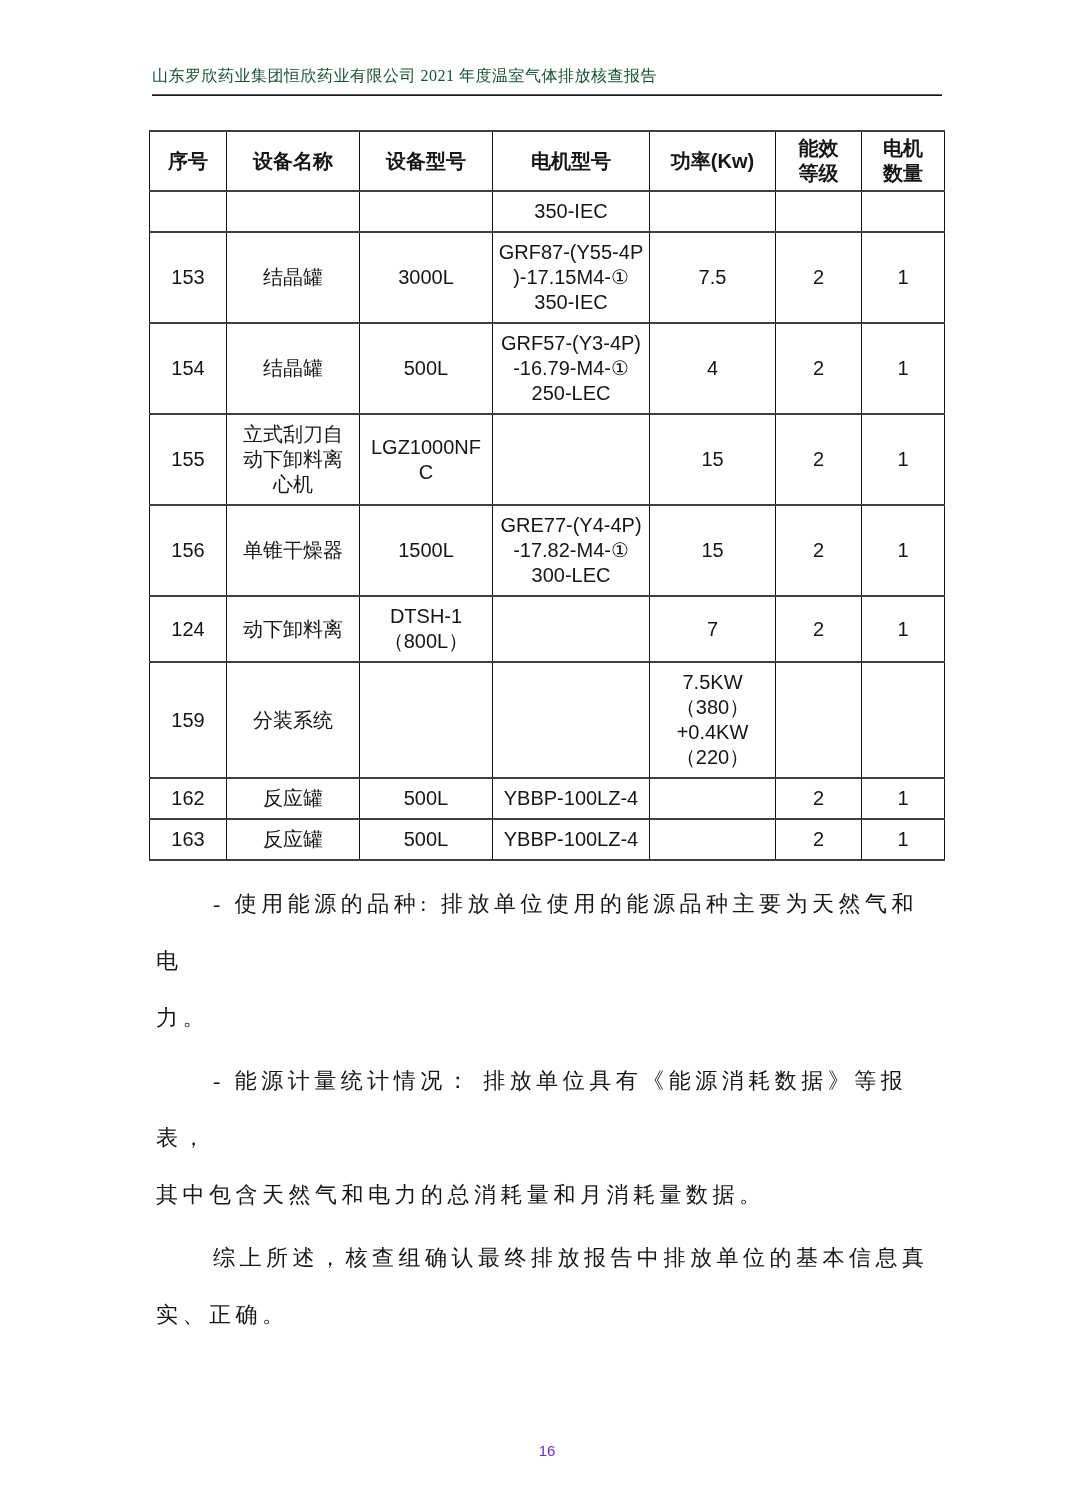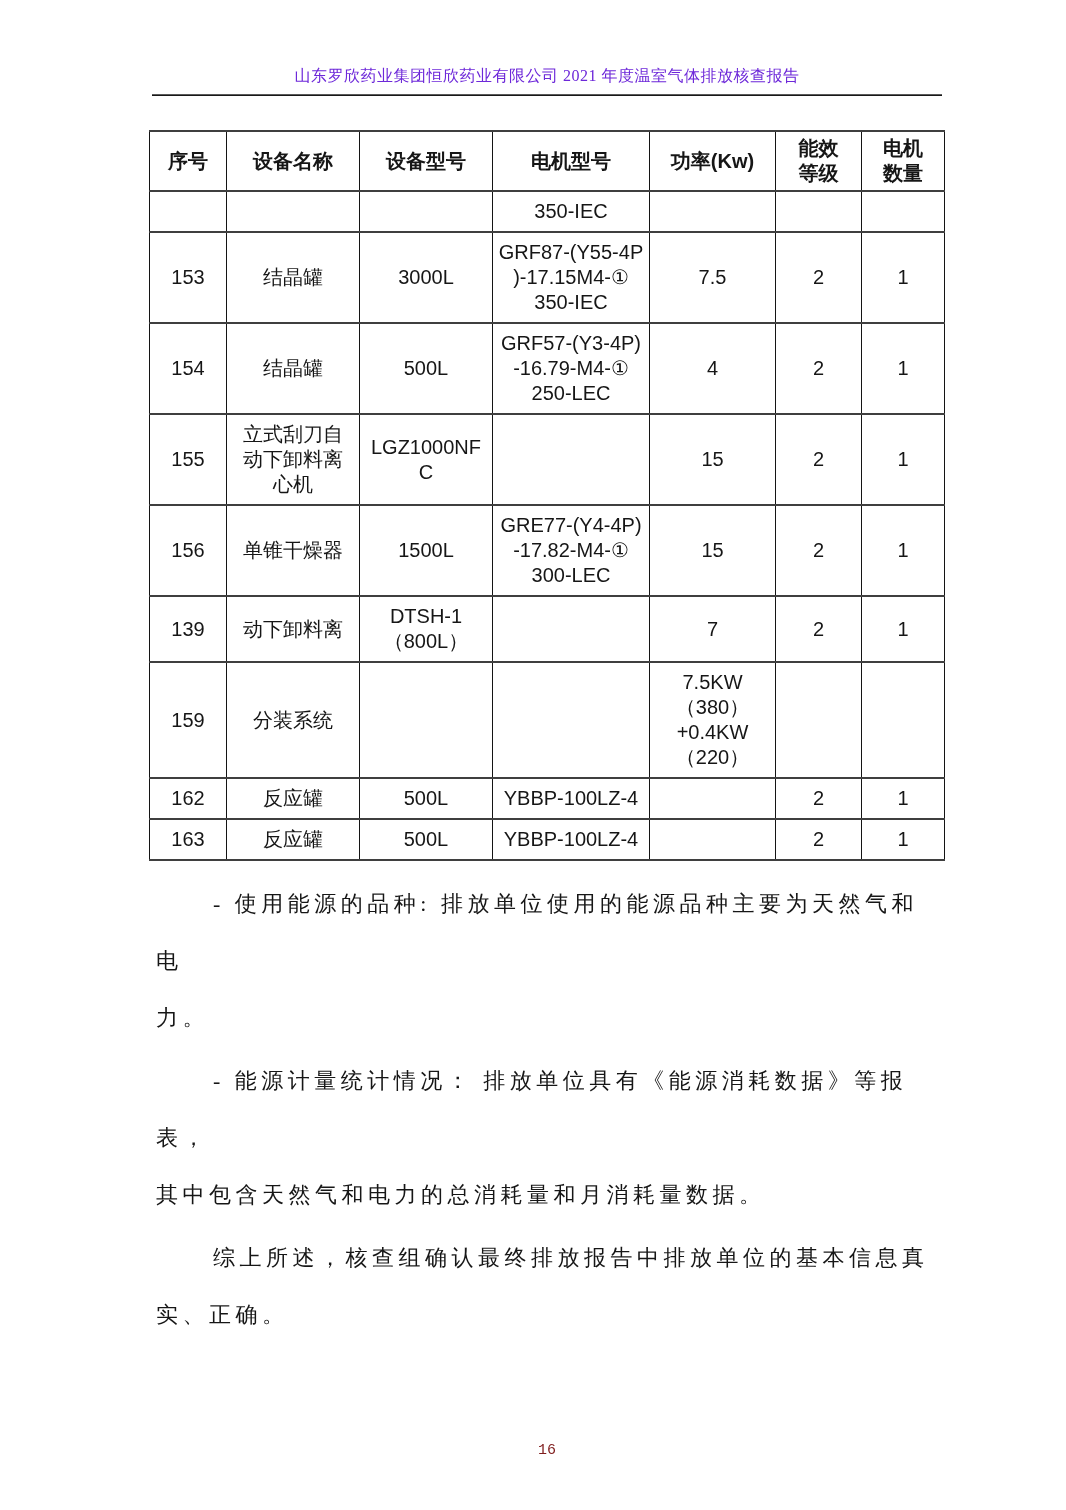--- a/index.html
+++ b/index.html
@@ -12,25 +12,25 @@
     font-family:"Liberation Sans", sans-serif;
     overflow:hidden;
   }
   
   .doc-header {
     padding-top:66px;
     margin-left:152px;
     width:790px;
   }
   .doc-header-title {
-    text-align:center;
+    text-align:left;
     font-family:"Liberation Serif","DejaVu Serif",serif;
     font-size:16px;
     letter-spacing:0.5px;
-    color:#6d28d9;
+    color:#14532d;
     white-space:nowrap;
   }
   .header-rule {
     margin-top:7px;
     height:2px;
     background:#181818;
   }
   .header-rule::after {
     content:"";
     display:block;
@@ -76,23 +76,23 @@
     text-indent:57px;
     white-space:pre-line;
   }
   
   .page-number {
     position:absolute;
     top:1442px;
     left:152px;
     width:790px;
     text-align:center;
-    font-family:Liberation Mono, monospace;
+    font-family:Liberation Sans, sans-serif;
     font-size:15px;
-    color:#7f1d1d;
+    color:#6d28d9;
   }
 </style>
 </head>
 <body>
 
 <div class="page">
 
   <div class="doc-header">
     <div class="doc-header-title">山东罗欣药业集团恒欣药业有限公司 2021 年度温室气体排放核查报告</div>
     <div class="header-rule"></div>
@@ -170,21 +170,21 @@
         <td>单锥干燥器</td>
         <td>1500L</td>
         <td>GRE77-(Y4-4P)
 -17.82-M4-①
 300-LEC</td>
         <td>15</td>
         <td>2</td>
         <td>1</td>
       </tr>
       <tr>
-        <td>139</td>
+        <td>124</td>
         <td>动下卸料离</td>
         <td>DTSH-1
 （800L）</td>
         <td></td>
         <td>7</td>
         <td>2</td>
         <td>1</td>
       </tr>
       <tr>
         <td>159</td>

